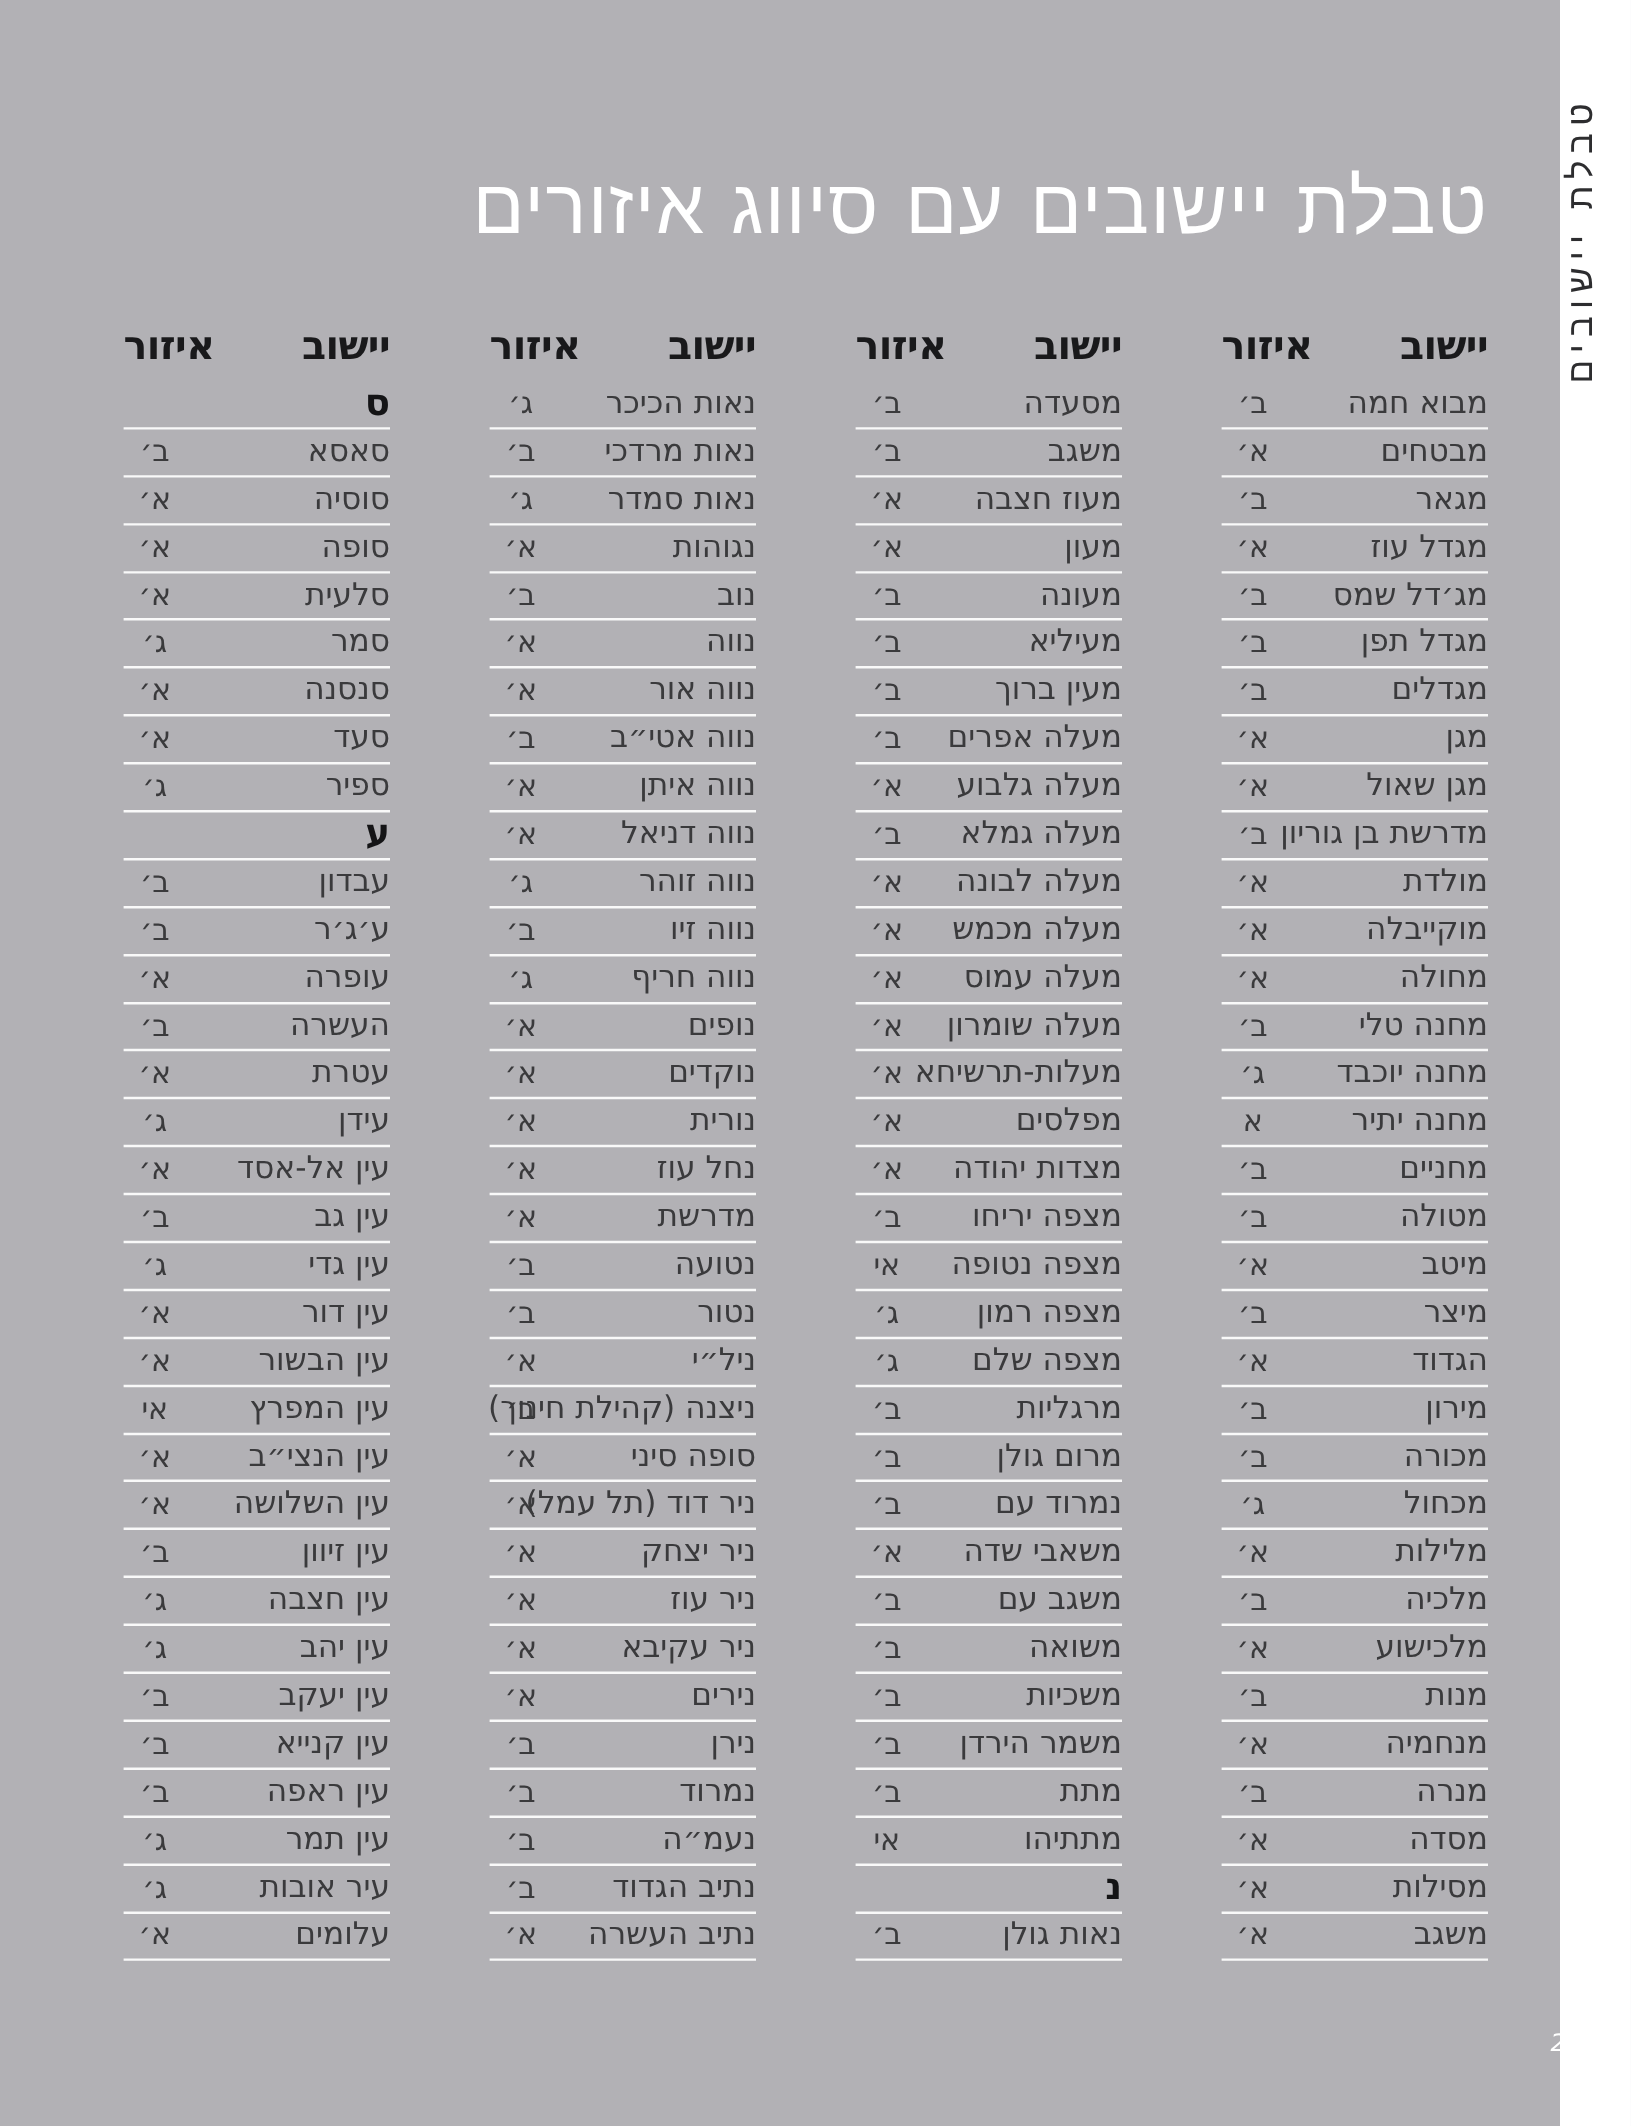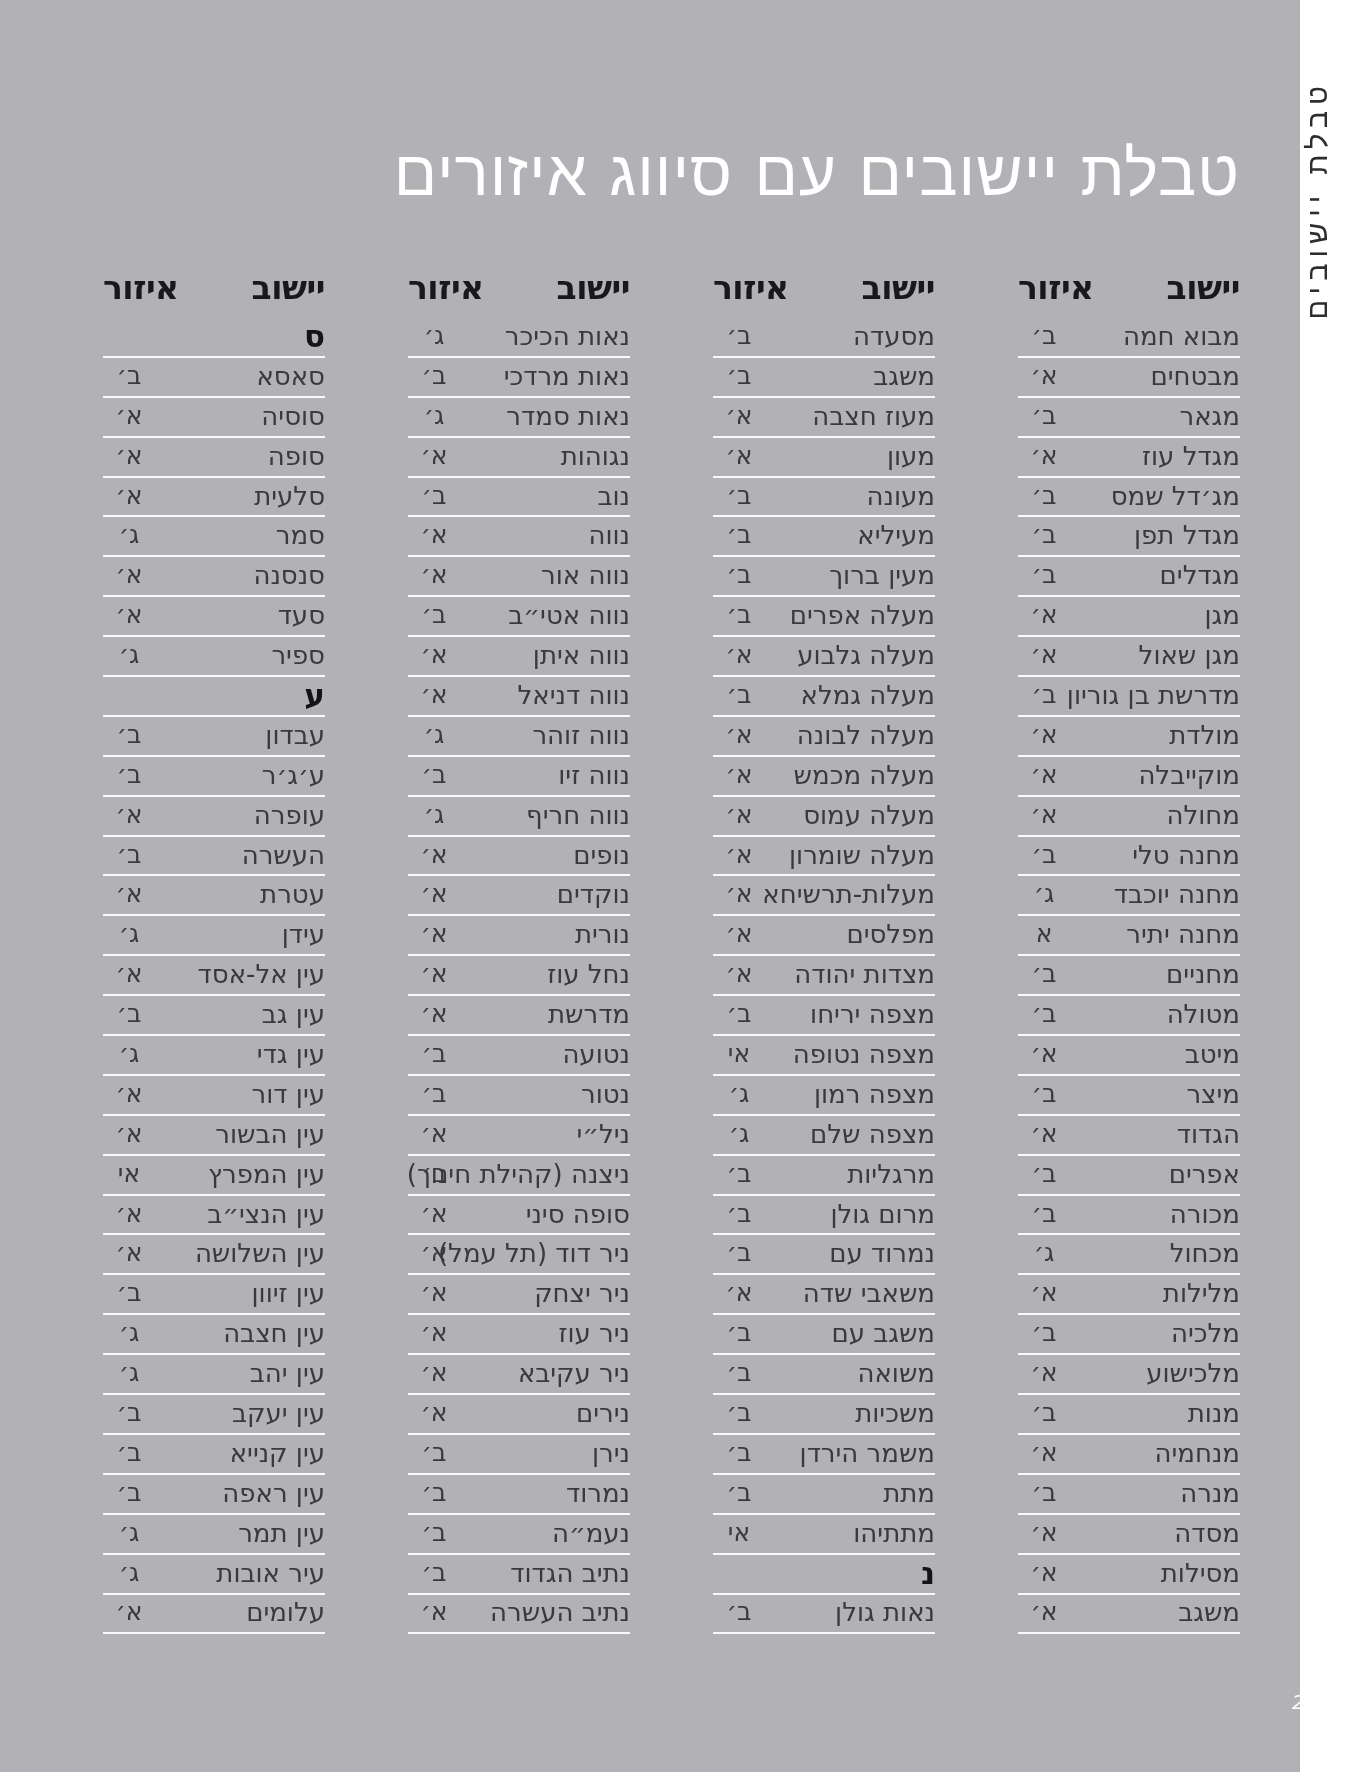--- a/index.html
+++ b/index.html
@@ -180,21 +180,21 @@
         </div>
         <div class="row">
           <span class="name">מיצר</span>
           <span class="area">ב׳</span>
         </div>
         <div class="row">
           <span class="name">הגדוד</span>
           <span class="area">א׳</span>
         </div>
         <div class="row">
-          <span class="name">אפרים</span>
+          <span class="name">מירון</span>
           <span class="area">ב׳</span>
         </div>
         <div class="row">
           <span class="name">מכורה</span>
           <span class="area">ב׳</span>
         </div>
         <div class="row">
           <span class="name">מכחול</span>
           <span class="area">ג׳</span>
         </div>

